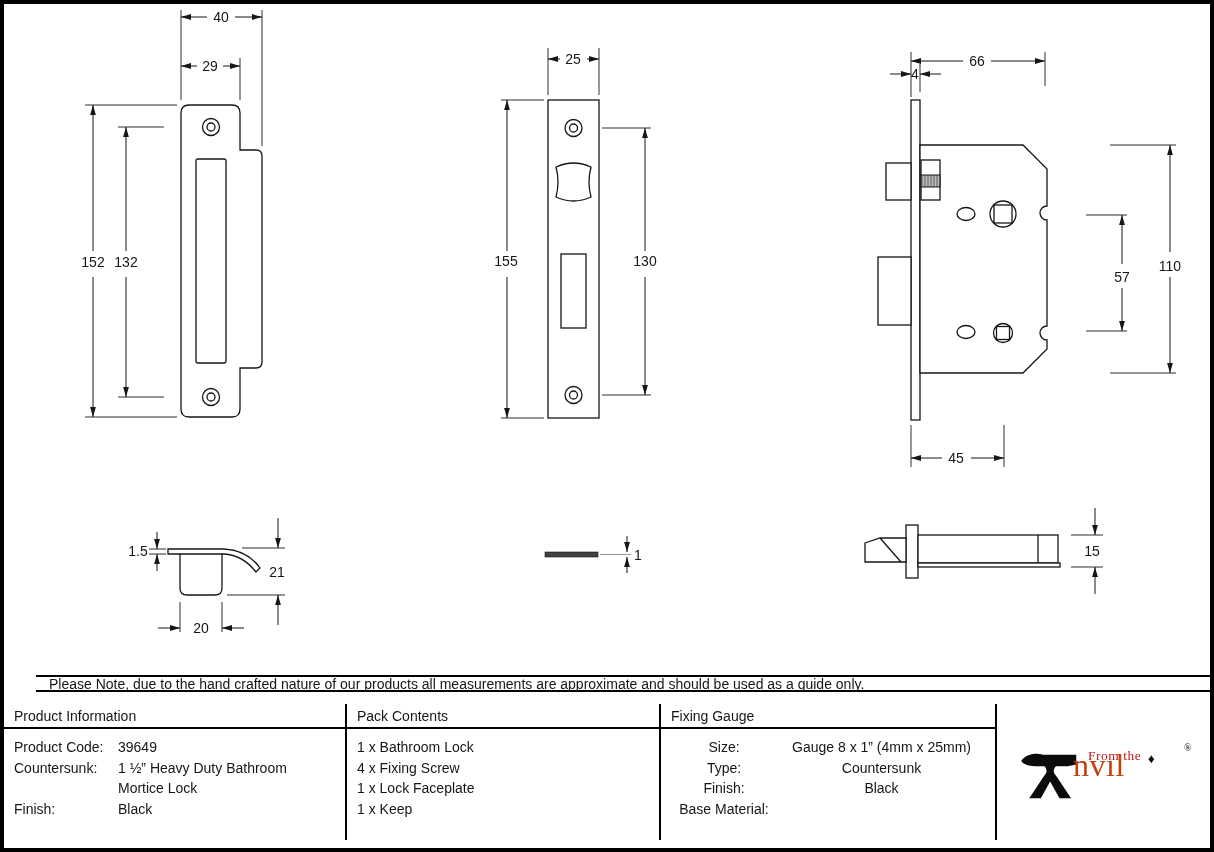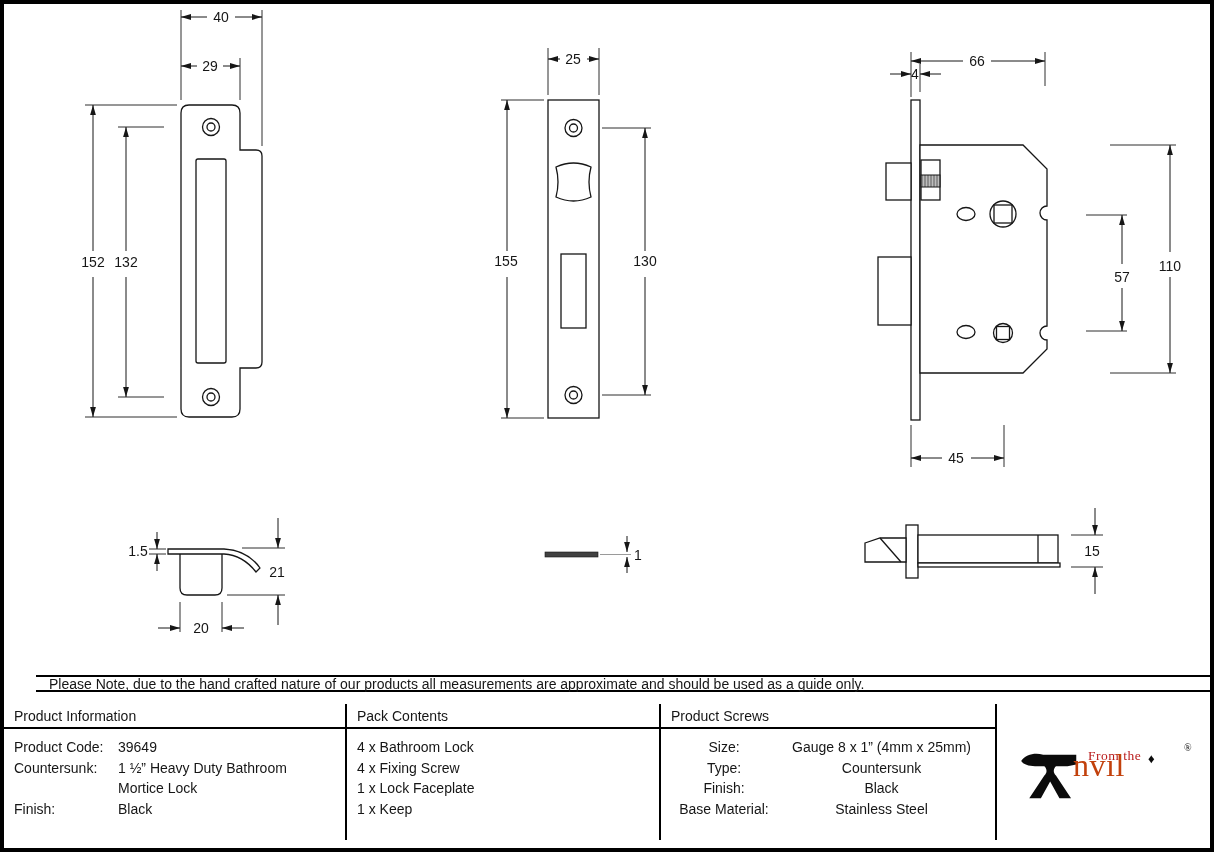--- a/index.html
+++ b/index.html
@@ -172,21 +172,21 @@
   </div>
 
   <div class="table-region">
     <div class="vline" style="left:345px"></div>
     <div class="vline" style="left:659px"></div>
     <div class="vline" style="left:995px"></div>
     <div class="header-underline"></div>
 
     <div class="th" style="left:14px">Product Information</div>
     <div class="th" style="left:357px">Pack Contents</div>
-    <div class="th" style="left:671px">Product Screws</div>
+    <div class="th" style="left:671px">Fixing Gauge</div>
 
     <div class="colbody" style="left:14px; width:320px">
       <div class="kv">
         <span>Product Code:</span>
         <span>39649</span>
       </div>
       <div class="kv">
         <span>Countersunk:</span>
         <span>1 ½” Heavy Duty Bathroom</span>
       </div>
@@ -194,42 +194,41 @@
         <span></span>
         <span>Mortice Lock</span>
       </div>
       <div class="kv">
         <span>Finish:</span>
         <span>Black</span>
       </div>
     </div>
 
     <div class="colbody" style="left:357px; width:290px">
-      <div>4 x Bathroom Lock</div>
+      <div>1 x Bathroom Lock</div>
       <div>4 x Fixing Screw</div>
       <div>1 x Lock Faceplate</div>
       <div>1 x Keep</div>
     </div>
 
     <div class="colbody" style="left:671px; width:315px">
       <div class="kv3">
         <span>Size:</span>
         <span>Gauge 8 x 1” (4mm x 25mm)</span>
       </div>
       <div class="kv3">
         <span>Type:</span>
         <span>Countersunk</span>
       </div>
       <div class="kv3">
         <span>Finish:</span>
         <span>Black</span>
       </div>
       <div class="kv3">
         <span>Base Material:</span>
-        <span>Stainless Steel</span>
       </div>
     </div>
   </div>
 
   <div class="logo">
     <svg class="anvil" width="58" height="52" viewBox="0 0 100 88">
       <path fill="#0b0b0b" d="M2,20 C10,8 26,5 40,9 L97,9 L97,26 L82,29 L62,29 C57,34 57,40 62,45 L88,84 L68,84 L52,55 L36,84 L16,84 L42,45
            C47,40 47,34 42,29 L30,29 C18,29 7,27 2,20 Z"></path>
     </svg>
     <span class="fromthe">From the</span>

